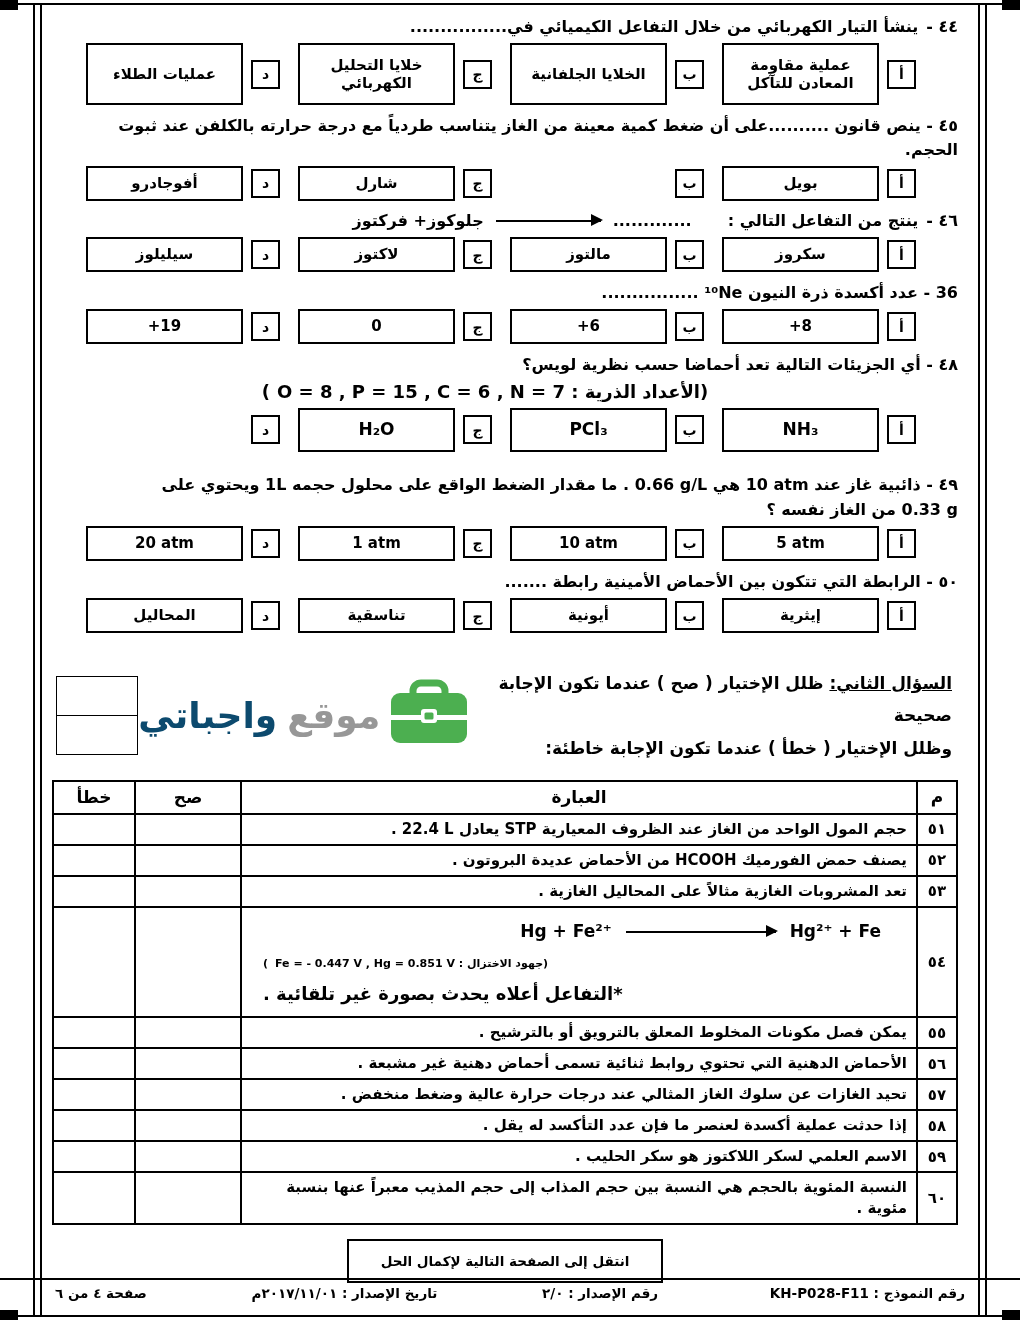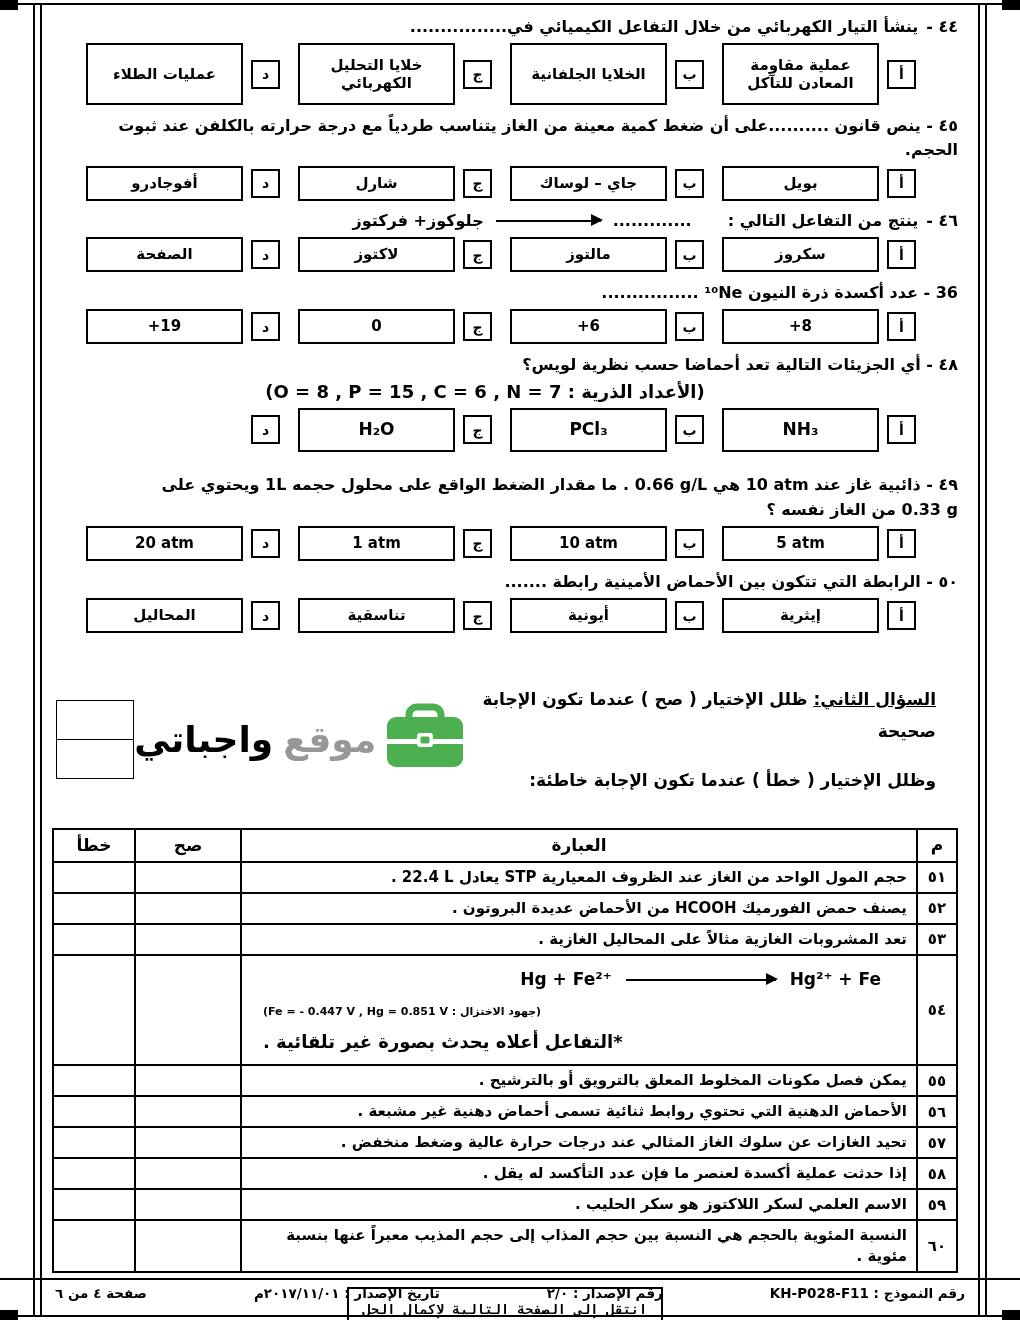--- a/index.html
+++ b/index.html
@@ -10,66 +10,66 @@
   .frame-bottom{position:absolute;top:1315px;left:0;right:0;height:2px;background:#000;}
   .vline{position:absolute;top:3px;bottom:3px;width:2px;background:#000;}
   .vl1{left:33px}.vl2{left:40px}.vr1{left:978px}.vr2{left:985px}
   .corner{position:absolute;width:18px;height:10px;background:#000;}
   .c-tl{top:0;left:0}.c-tr{top:0;right:0}.c-bl{bottom:0;left:0}.c-br{bottom:0;right:0}
 
   .content{position:absolute;top:16px;right:62px;left:52px;direction:rtl;}
 
   .q-line{display:flex;align-items:center;gap:8px;font-size:16px;line-height:1.4;margin:0 0 2px 0;}
   .q-text{white-space:normal;}
-  p{margin:16px;}
+  p{margin:0;}
   .q2{margin:0 0 2px 8px;font-size:16px;line-height:1.45;}
 
   .opt-row{display:flex;gap:18px;margin:5px 42px 9px 34px;}
   .opt{flex:1;display:flex;align-items:center;gap:8px;}
   .letter-box{width:25px;height:25px;border:2px solid #000;display:flex;align-items:center;justify-content:center;
               font-size:14px;flex:0 0 auto;background:#fff;}
   .text-box{flex:1;border:2px solid #000;min-height:29px;display:flex;align-items:center;justify-content:center;
             text-align:center;font-size:15px;direction:ltr;padding:1px 4px;line-height:1.25;}
   .opt-row.tall .text-box{min-height:56px;}
   .opt-row.med .text-box{min-height:38px;font-size:17px;}
 
   .reaction{display:inline-flex;align-items:center;gap:12px;margin-right:28px;font-size:16px;}
   .arrow{position:relative;display:inline-block;width:105px;height:2.4px;background:#000;}
   .arrow::after{content:"";position:absolute;right:-2px;top:-5.4px;width:0;height:0;
                 border-top:6.5px solid transparent;border-bottom:6.5px solid transparent;border-left:12px solid #000;}
   .arrow.long{width:150px;}
 
   .q-sub{text-align:center;font-size:18px;margin:4px 40px 6px 0;}
-  .ltr{direction:ltr;unicode-bidi:isolate;}
+  .ltr{direction:ltr;unicode-bidi:isolate;margin-left:7px;}
 
   .gap-lg{height:12px;}
 
   .sec2{display:flex;align-items:center;justify-content:space-between;margin:34px 6px 8px 4px;}
   .sec2-text{font-size:17px;line-height:1.9;}
   .sec2-title{text-decoration:underline;}
   .logo{display:flex;align-items:center;gap:10px;font-size:36px;letter-spacing:0;}
   .logo .gray{color:#979797;}
-  .logo .green{color:#000000;}
+  .logo .green{color:#0c4a6e;}
   .score-box{width:86px;border:1.5px solid #000;}
   .score-cell{height:38px;border-bottom:1.5px solid #000;}
   .score-cell:last-child{border-bottom:none;}
 
   .tf-table{width:100%;border-collapse:collapse;margin-top:16px;}
   .tf-table th,.tf-table td{border:2.2px solid #000;}
   .tf-table th{font-size:17px;height:29px;text-align:center;}
   .col-num{width:36px;}
   .col-true{width:102px;}
   .col-false{width:78px;}
   .cell-num{text-align:center;font-size:15px;}
   .cell-st{text-align:right;font-size:15px;padding:4px 9px;line-height:1.4;}
   .rx-line{direction:ltr;display:flex;align-items:center;justify-content:flex-end;gap:14px;padding:8px 26px 2px 0;font-size:17px;}
   .pot-line{direction:rtl;text-align:left;font-size:11px;padding:10px 0 2px 12px;}
   .note-line{direction:rtl;text-align:left;font-size:18px;padding:8px 0 6px 12px;}
 
-  .next-box{width:300px;margin:14px auto 0;border:2px solid #000;text-align:center;font-size:13.5px;padding:12px 6px;font-family:Liberation Mono, monospace;}
+  .next-box{width:300px;margin:14px auto 0;border:2px solid #000;text-align:center;font-size:13.5px;padding:12px 6px;}
 
   .footer-sep{position:absolute;left:0;right:0;top:1278px;height:1.6px;background:#000;}
   .footer{position:absolute;top:1285px;left:55px;right:55px;direction:rtl;display:flex;justify-content:space-between;
           font-size:13.5px;}
   .f-item{white-space:nowrap;}
 </style>
 </head>
 <body>
 
 <div class="page">
@@ -116,21 +116,20 @@
         <span class="q-num">٤٥ -</span>
         <span class="q-text">ينص قانون ..........على أن ضغط كمية معينة من الغاز يتناسب طردياً مع درجة حرارته بالكلفن عند ثبوت الحجم.</span>
       </p>
       <div class="opt-row">
         <div class="opt">
           <span class="letter-box">أ</span>
           <span class="text-box">بويل</span>
         </div>
         <div class="opt">
           <span class="letter-box">ب</span>
-          <span class="text-box">جاي – لوساك</span>
         </div>
         <div class="opt">
           <span class="letter-box">ج</span>
           <span class="text-box">شارل</span>
         </div>
         <div class="opt">
           <span class="letter-box">د</span>
           <span class="text-box">أفوجادرو</span>
         </div>
       </div>
@@ -154,21 +153,21 @@
         <div class="opt">
           <span class="letter-box">ب</span>
           <span class="text-box">مالتوز</span>
         </div>
         <div class="opt">
           <span class="letter-box">ج</span>
           <span class="text-box">لاكتوز</span>
         </div>
         <div class="opt">
           <span class="letter-box">د</span>
-          <span class="text-box">الصفحة</span>
+          <span class="text-box">سيليلوز</span>
         </div>
       </div>
     </section>
 
     <section>
       <p class="q2">
         <span class="q-num">36 -</span>
         <span class="q-text">عدد أكسدة ذرة النيون ⁦¹⁰Ne⁩ ................</span>
       </p>
       <div class="opt-row">

